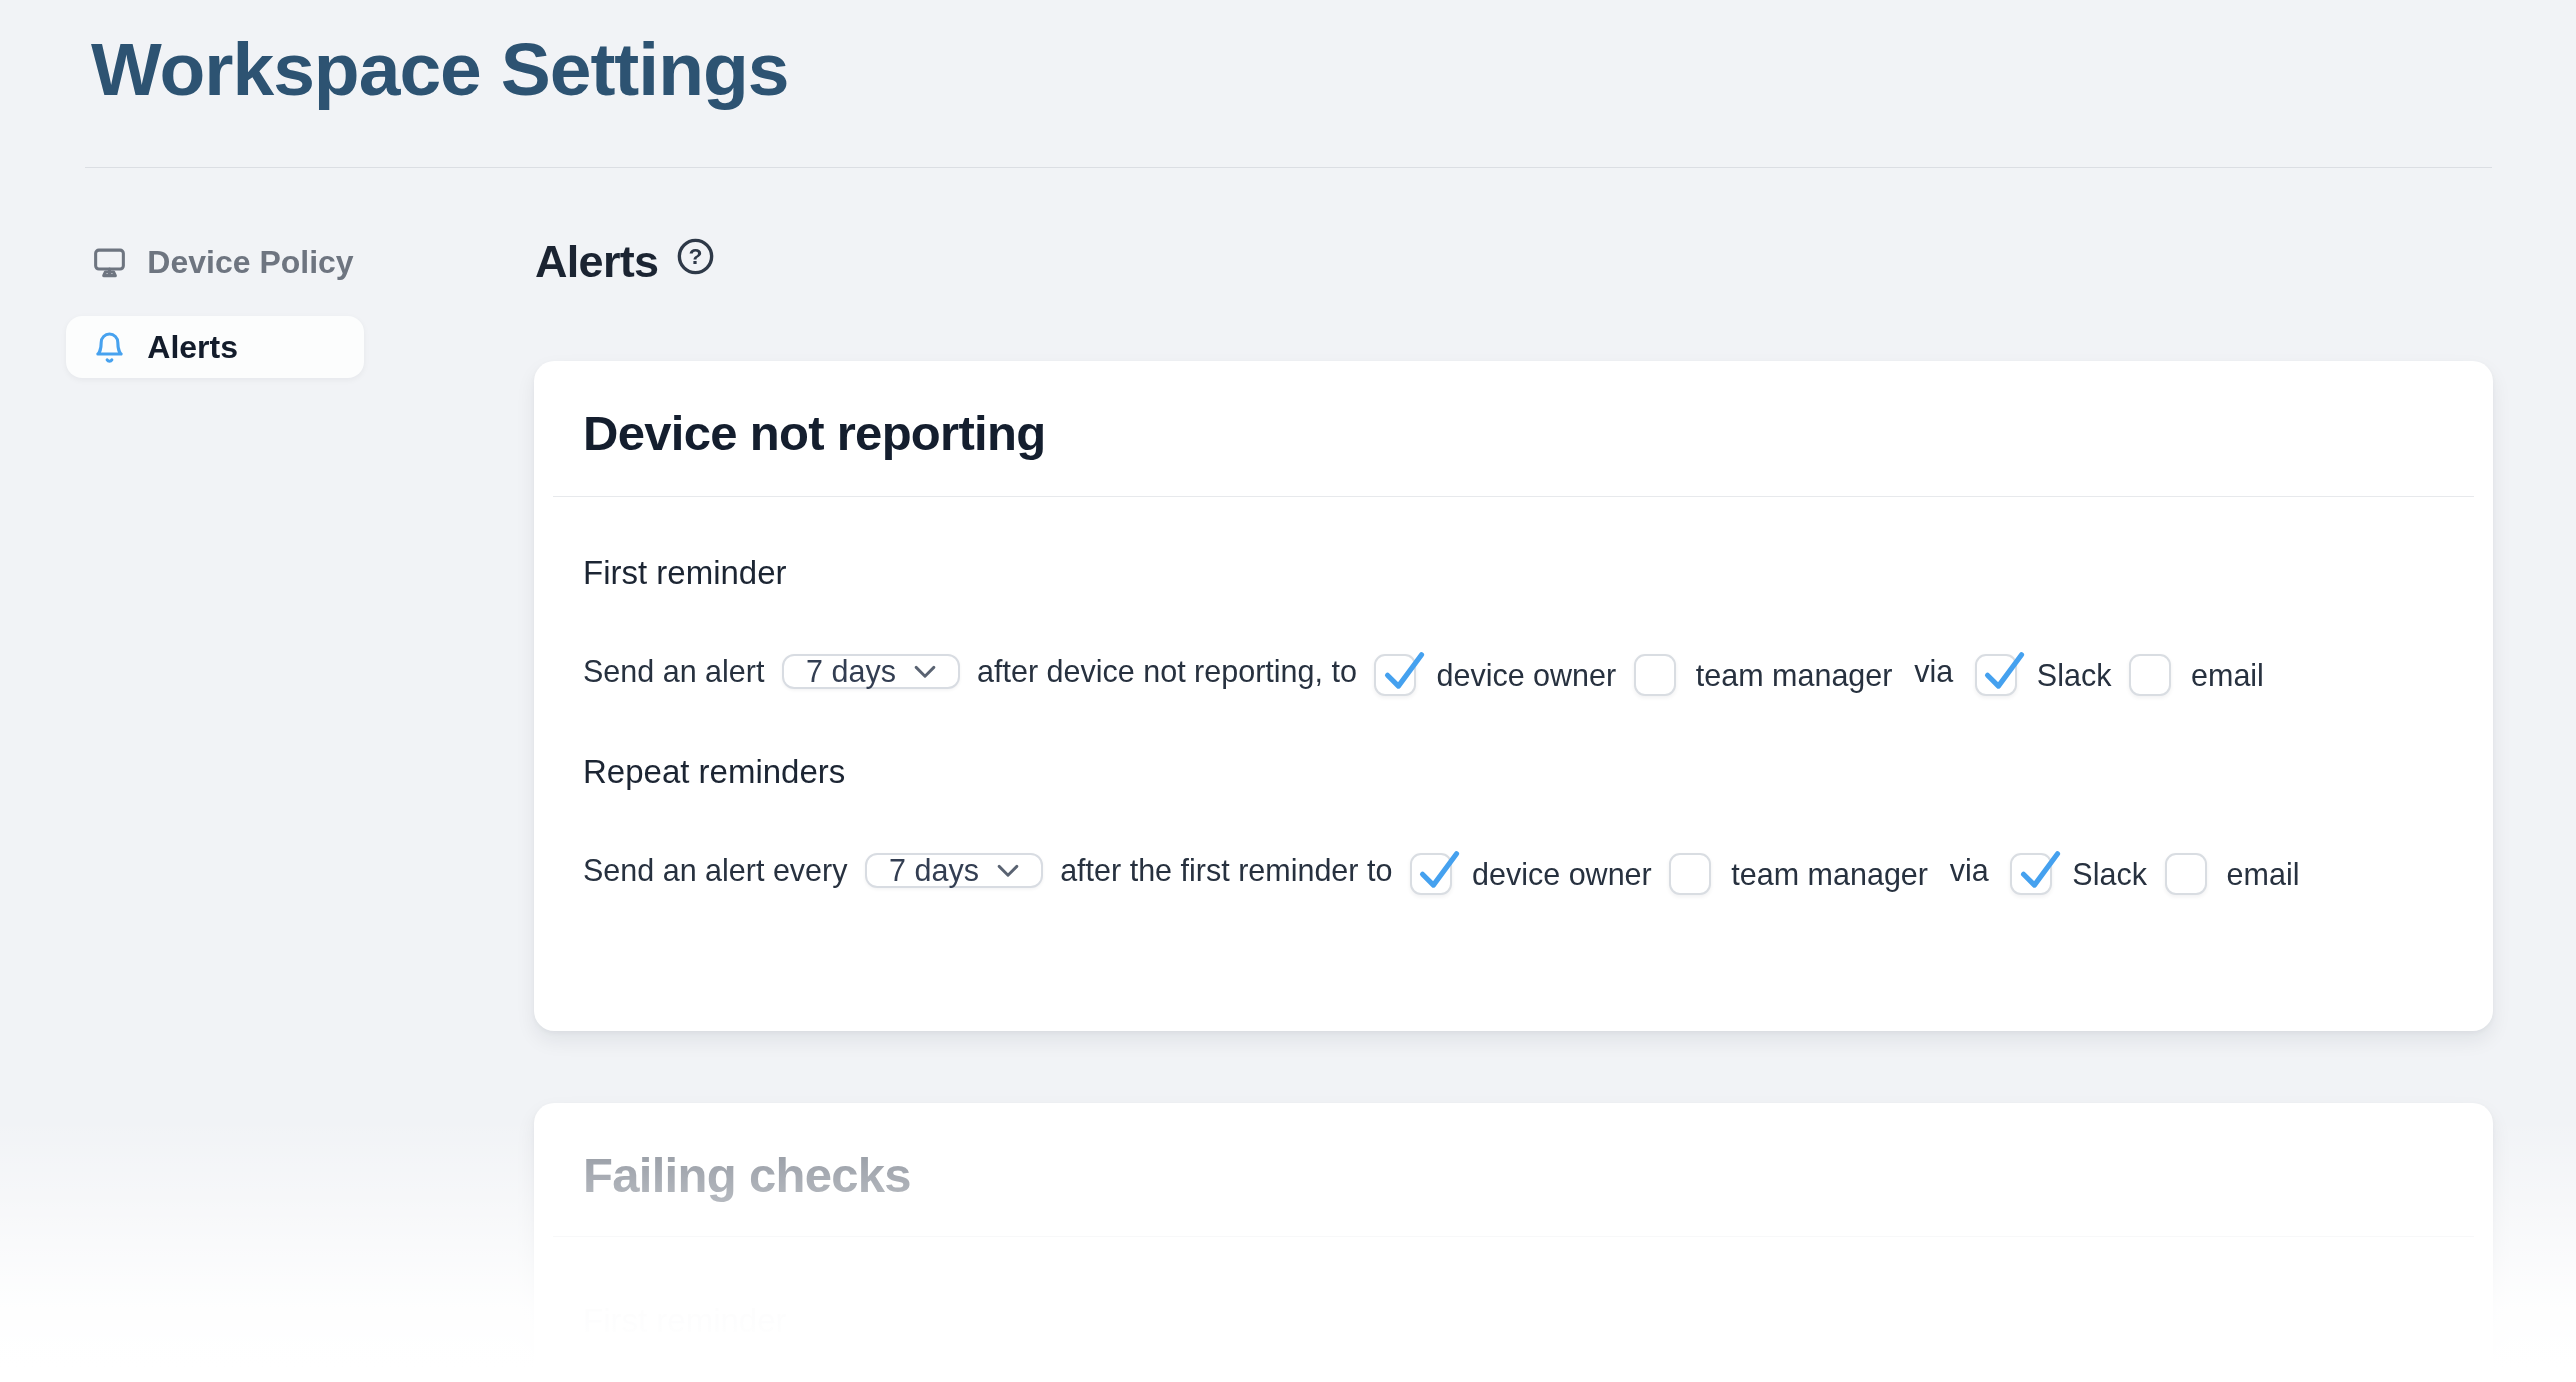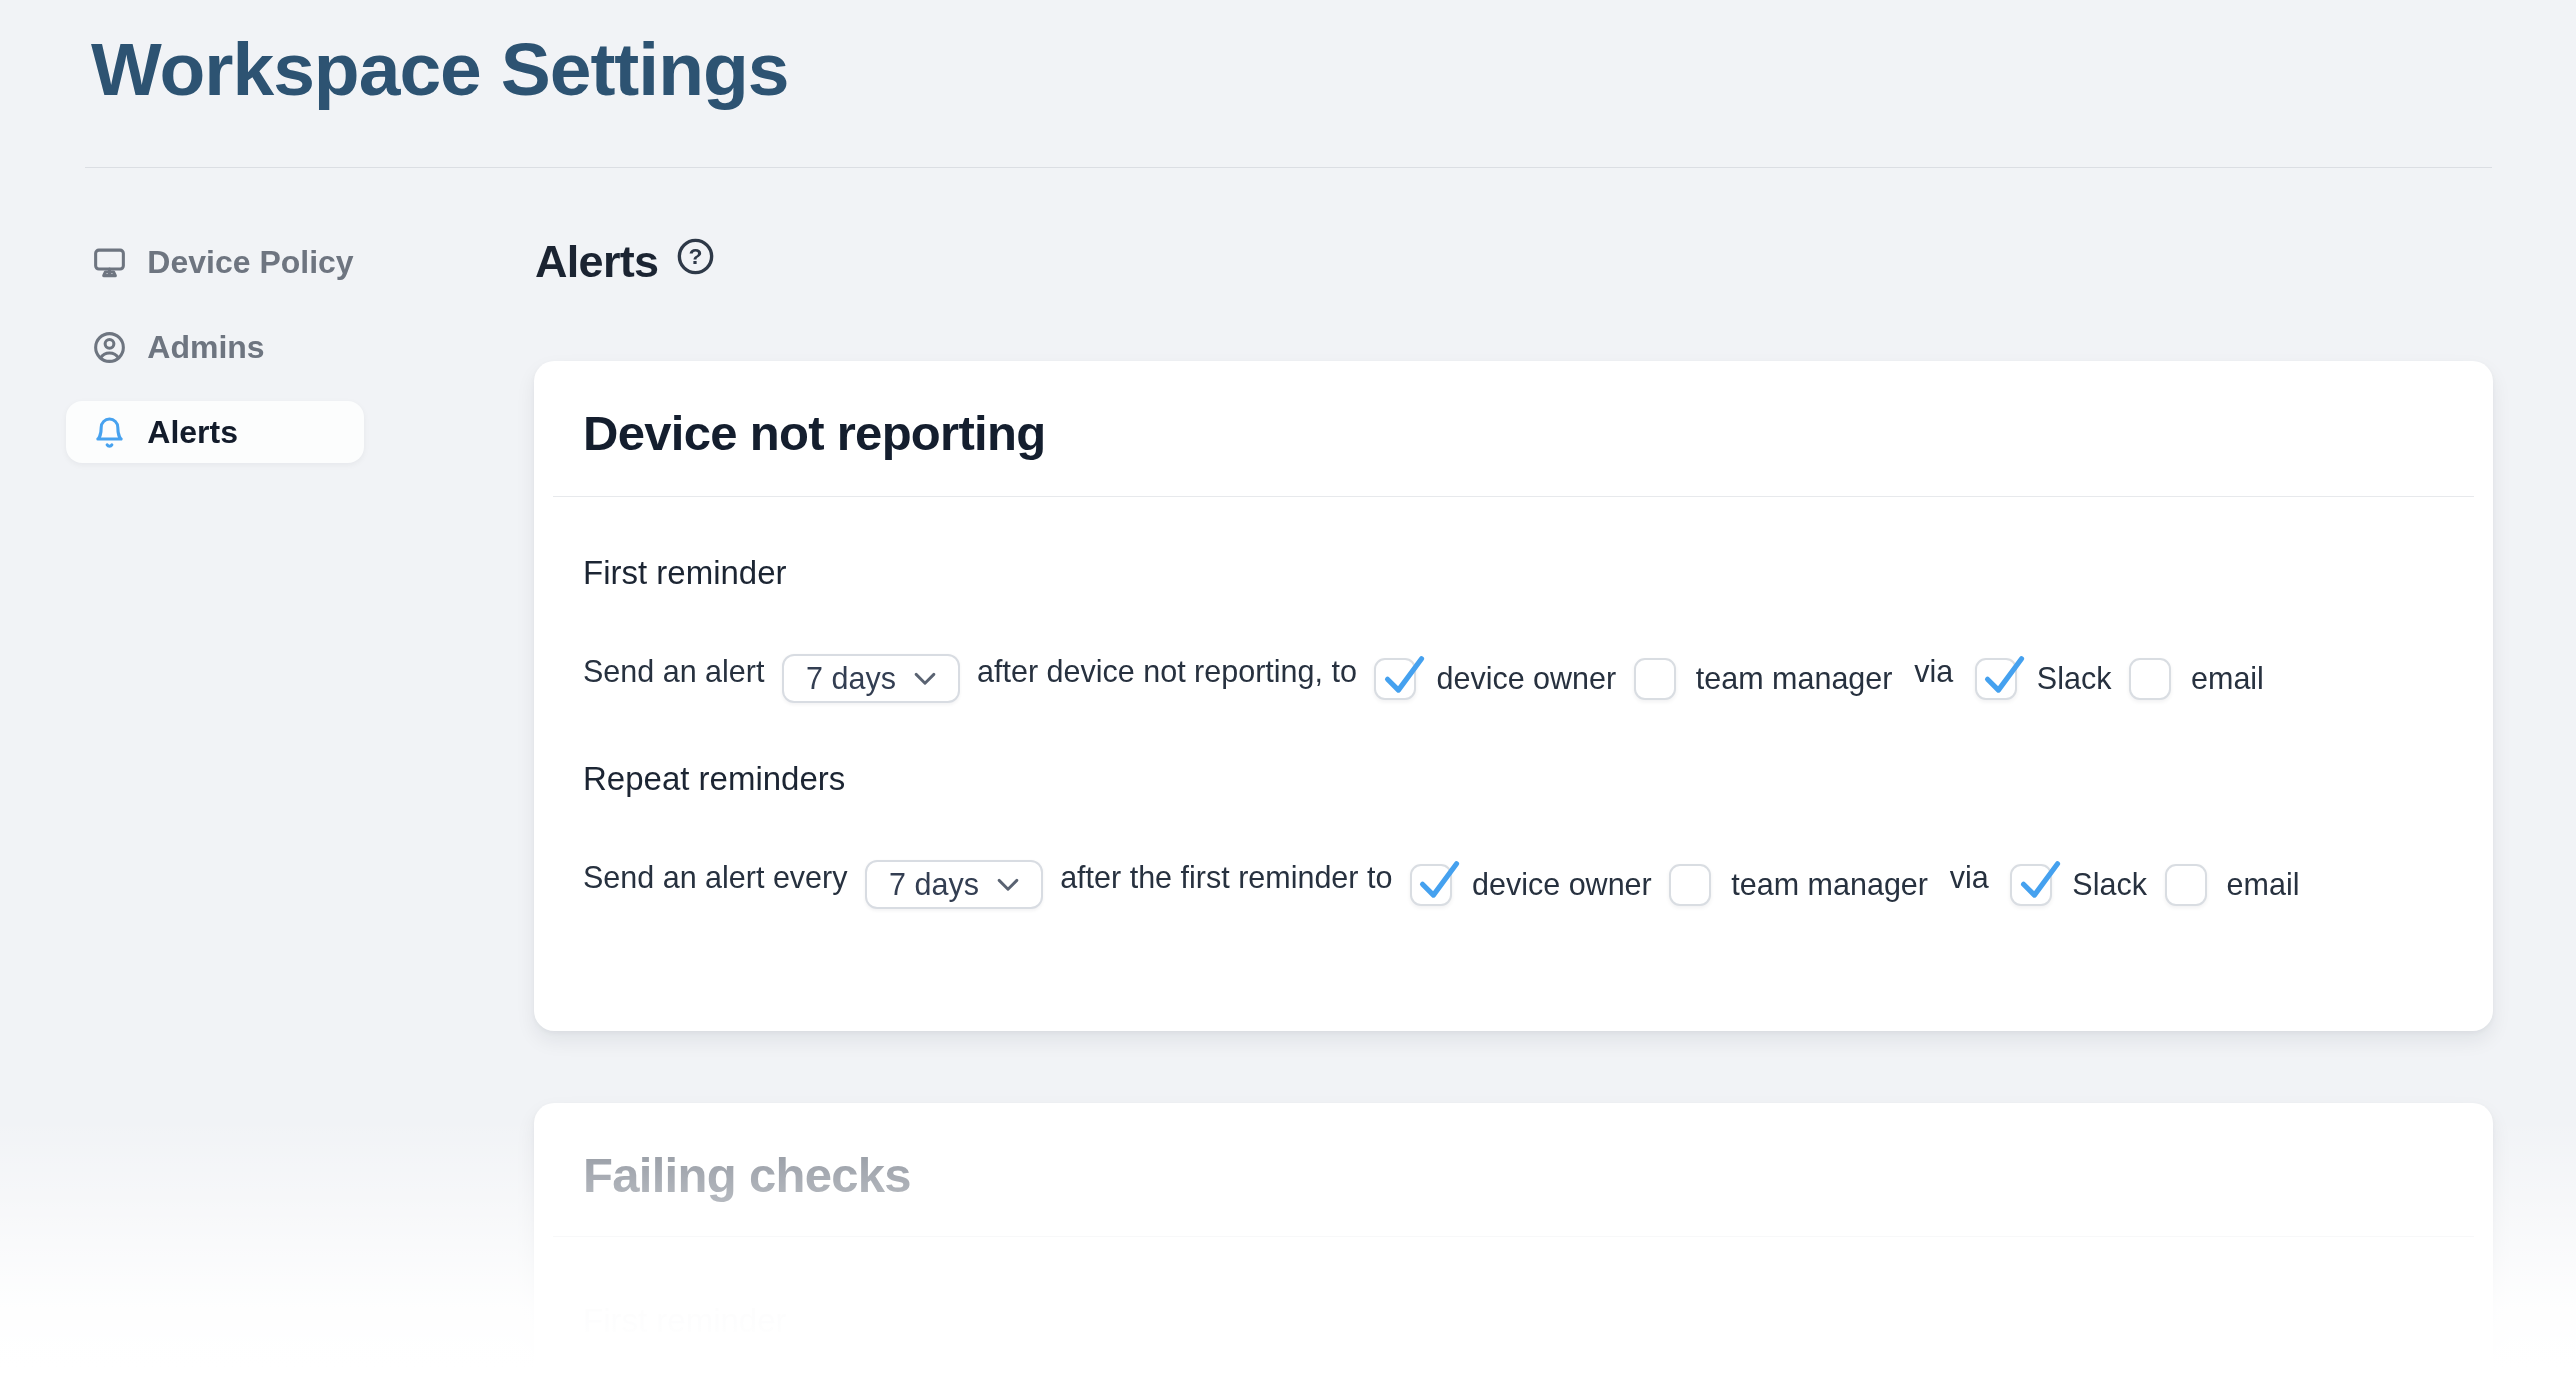--- a/index.html
+++ b/index.html
@@ -54,21 +54,21 @@
   .card-divider{height:1.4px;background:#e7e9ec;margin:33px -30px 0 -30px;}
   .section-heading{
     margin:57px 0 0 0;font-size:33px;font-weight:400;color:#1c2533;line-height:1.15;
   }
   .config-row{
     margin-top:62px;display:flex;gap:17.6px;
     font-size:30.5px;font-weight:500;color:#27313f;white-space:nowrap;
   }
   
   .select{
-    display:inline-flex;align-items:center;gap:17.6px;height:49px;padding:0 22px;
+    display:inline-flex;align-items:center;gap:17.6px;height:35px;padding:0 22px;
     background:#fff;border:2px solid #d8dce2;border-radius:12.2px;
     box-shadow:0 1.4px 3.4px rgba(16,24,40,.05);cursor:pointer;
     color:#333e52;font-size:30.5px;font-weight:500;box-sizing:border-box;
   }
   .select .chev{display:block;}
   
   .check-group{display:inline-flex;align-items:center;gap:20px;}
   .checkbox{
     position:relative;width:42px;height:42px;flex:0 0 auto;background:#fff;
     border:2px solid #d9dde2;border-radius:11px;box-sizing:border-box;
@@ -102,30 +102,20 @@
     <span class="side-icon">
       <svg viewBox="0 0 24 24" fill="none" stroke="currentColor" stroke-width="2.1" stroke-linecap="round" stroke-linejoin="round">
         <rect x="2.5" y="3.5" width="19" height="13" rx="2.2"></rect>
         <path d="M12 16.5v3"></path>
         <path d="M8 21h8l-1.2-2.5H9.2z"></path>
       </svg>
     </span>
     <span class="label">Device Policy</span>
   </div>
 
-  <div class="side-item">
-    <span class="side-icon">
-      <svg viewBox="0 0 24 24" fill="none" stroke="currentColor" stroke-width="2.1" stroke-linecap="round" stroke-linejoin="round">
-        <circle cx="12" cy="12" r="9.5"></circle>
-        <circle cx="12" cy="9.5" r="3"></circle>
-        <path d="M5.8 19.2a7.3 7.3 0 0 1 12.4 0"></path>
-      </svg>
-    </span>
-    <span class="label">Admins</span>
-  </div>
 
   <div class="side-item active">
     <span class="side-icon icon-blue">
       <svg viewBox="0 0 24 24" fill="none" stroke="currentColor" stroke-width="2.1" stroke-linecap="round" stroke-linejoin="round">
         <path d="M6.3 8.5a5.7 5.7 0 0 1 11.4 0c0 6.2 2.3 8 2.3 8H4s2.3-1.8 2.3-8"></path>
         <path d="M10.4 20.5a1.9 1.9 0 0 0 3.2 0"></path>
       </svg>
     </span>
     <span class="label">Alerts</span>
   </div>

